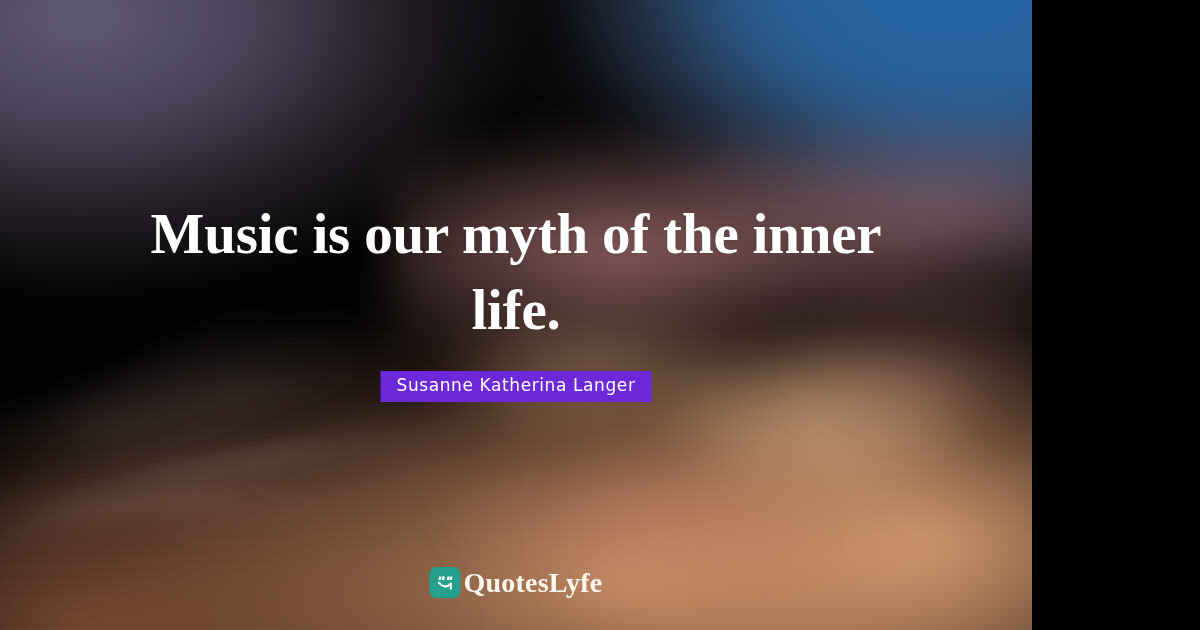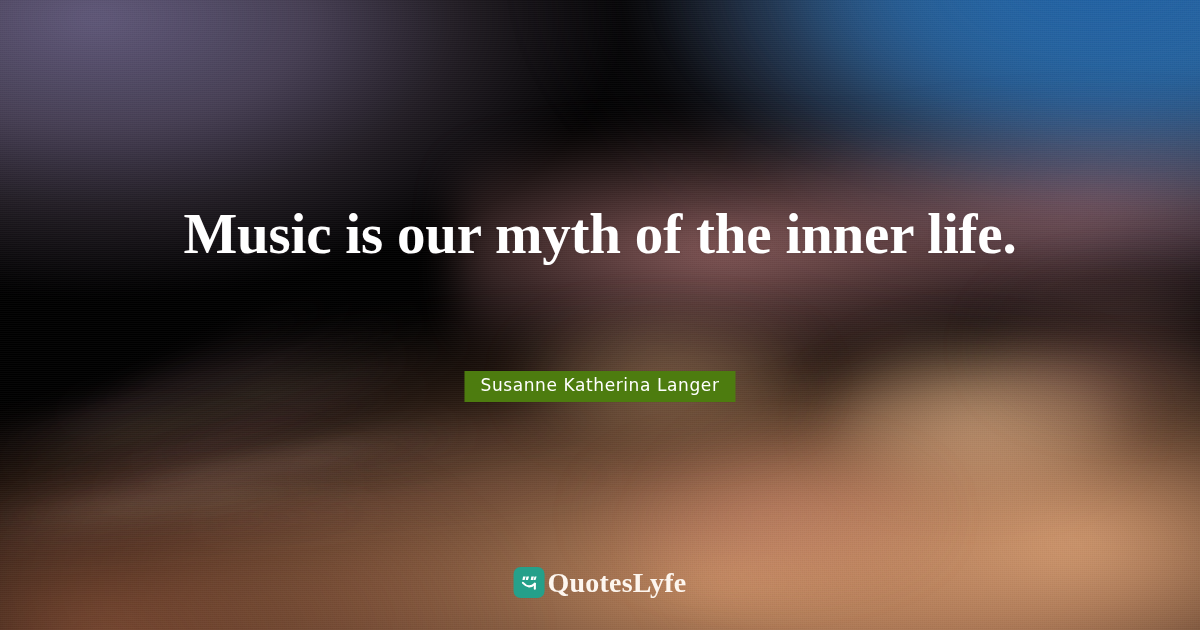--- a/index.html
+++ b/index.html
@@ -8,21 +8,21 @@
   html, body {
     width:1200px;
     height:630px;
     overflow:hidden;
     background:#000;
     font-family:"Liberation Serif", serif;
   }
 
   .card {
     position:relative;
-    width:1200px;
+    width:1032px;
     height:630px;
     overflow:hidden;
     isolation:isolate;
   }
 
   
 
   
   .sky-base {
     position:absolute;
@@ -245,21 +245,21 @@
     color:#ffffff;
     letter-spacing:-0.2px;
     text-shadow:0 1px 3px rgba(90,60,70,0.16);
   }
 
   .author-badge {
     position:absolute;
     top:371px;
     left:50%;
     transform:translateX(-50%);
-    background:#4d7c0f;
+    background:#6d28d9;
     color:#ffffff;
     padding:5px 16px 7px;
     font-family:"DejaVu Sans", "Liberation Sans", sans-serif;
     font-size:17px;
     font-weight:400;
     letter-spacing:0.6px;
     white-space:nowrap;
     line-height:1.1;
   }
 

